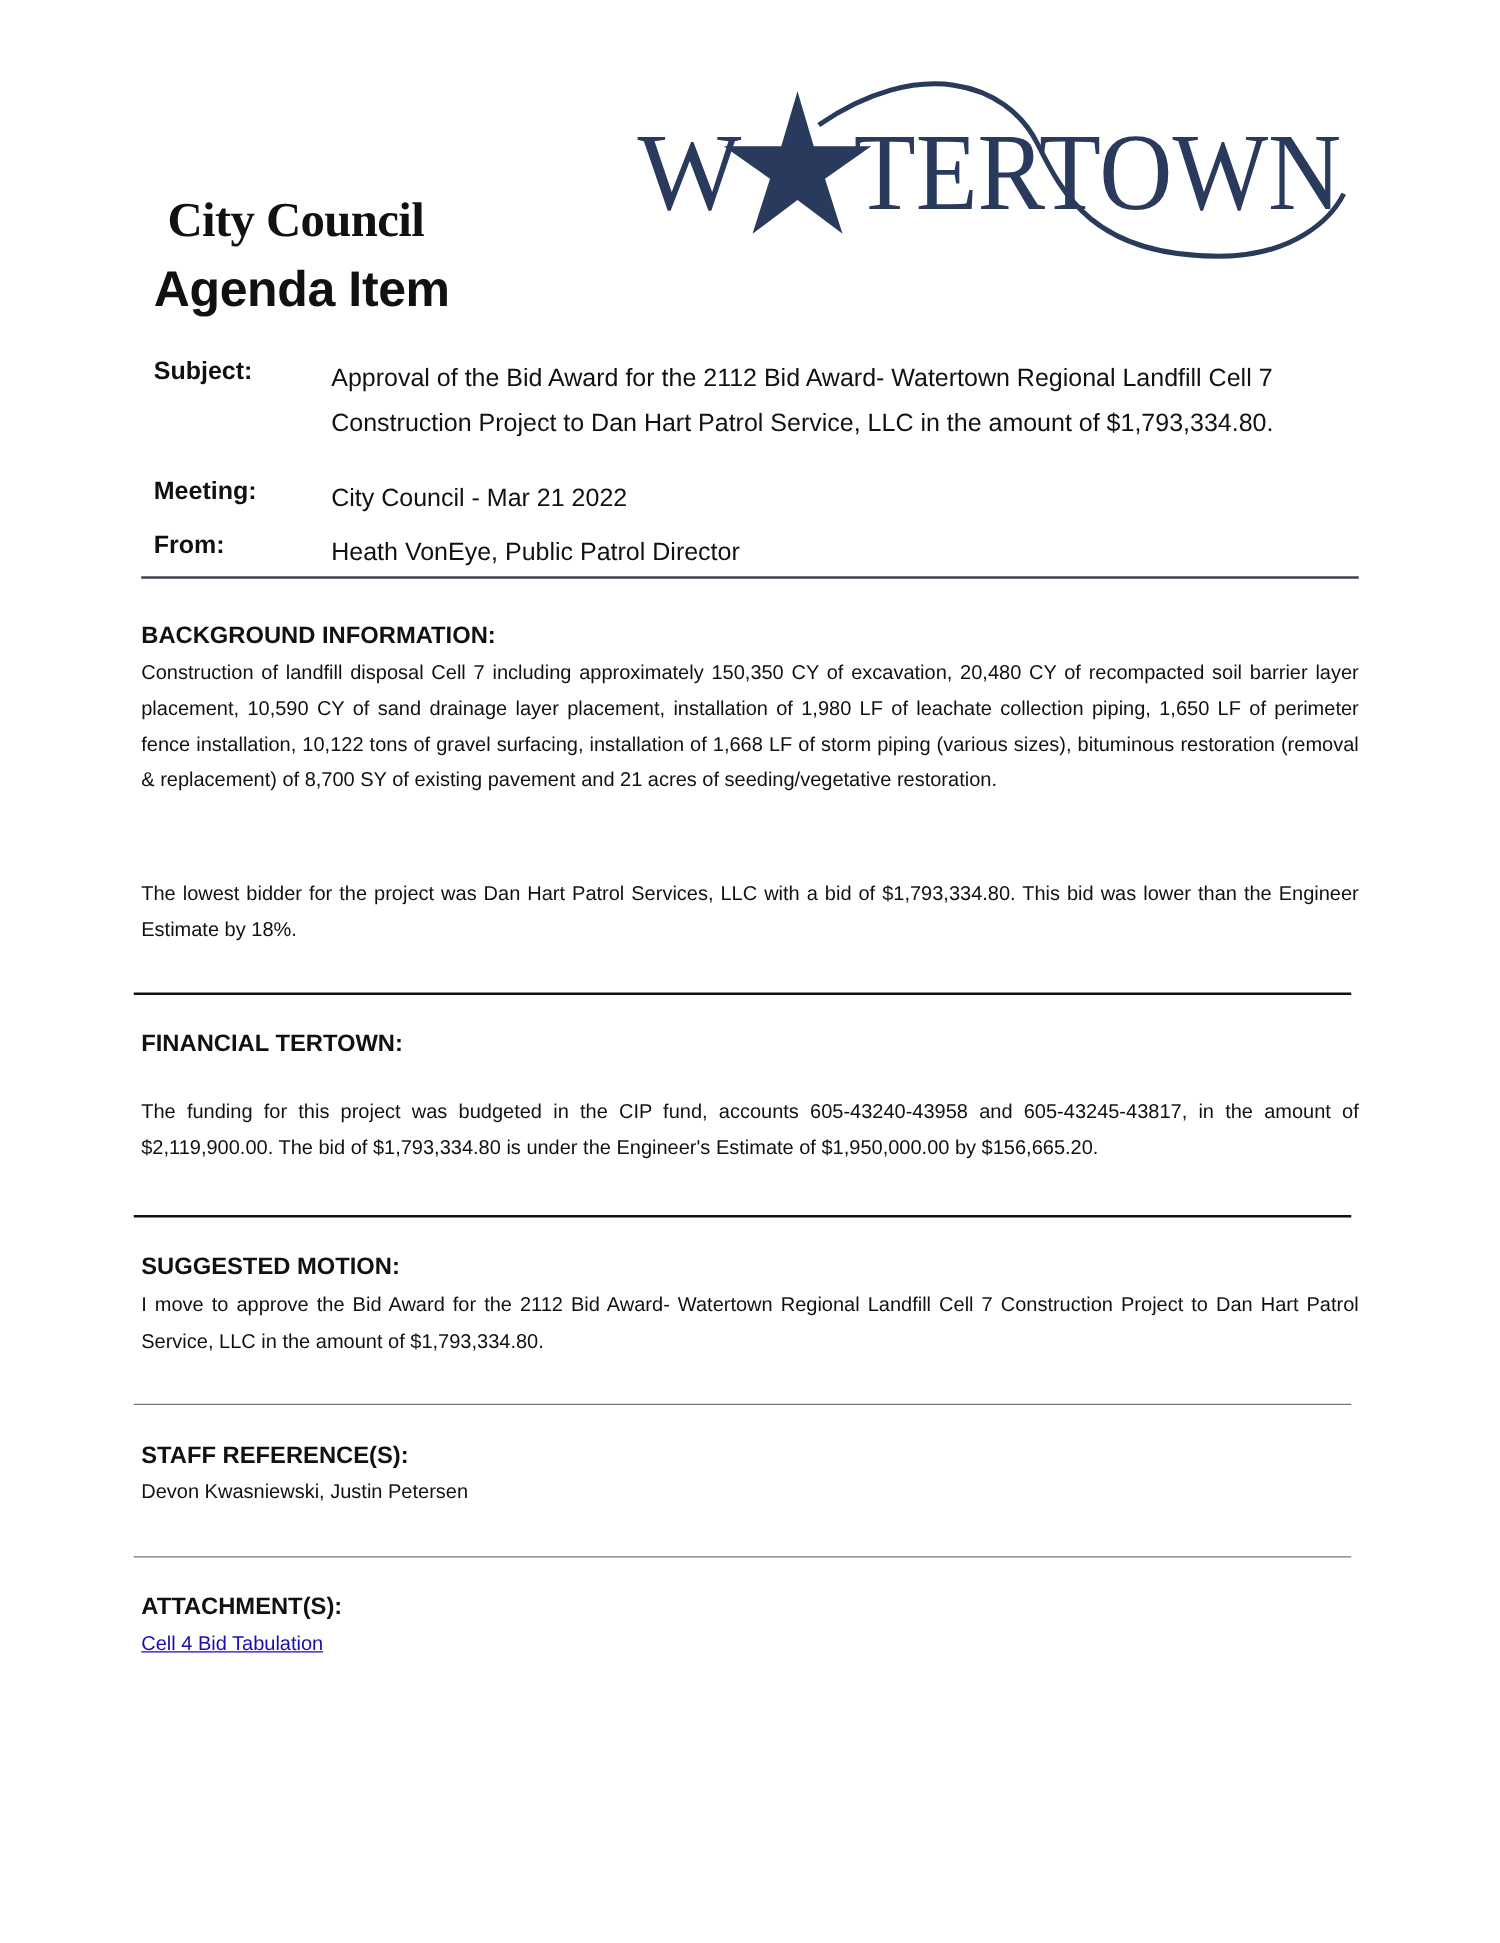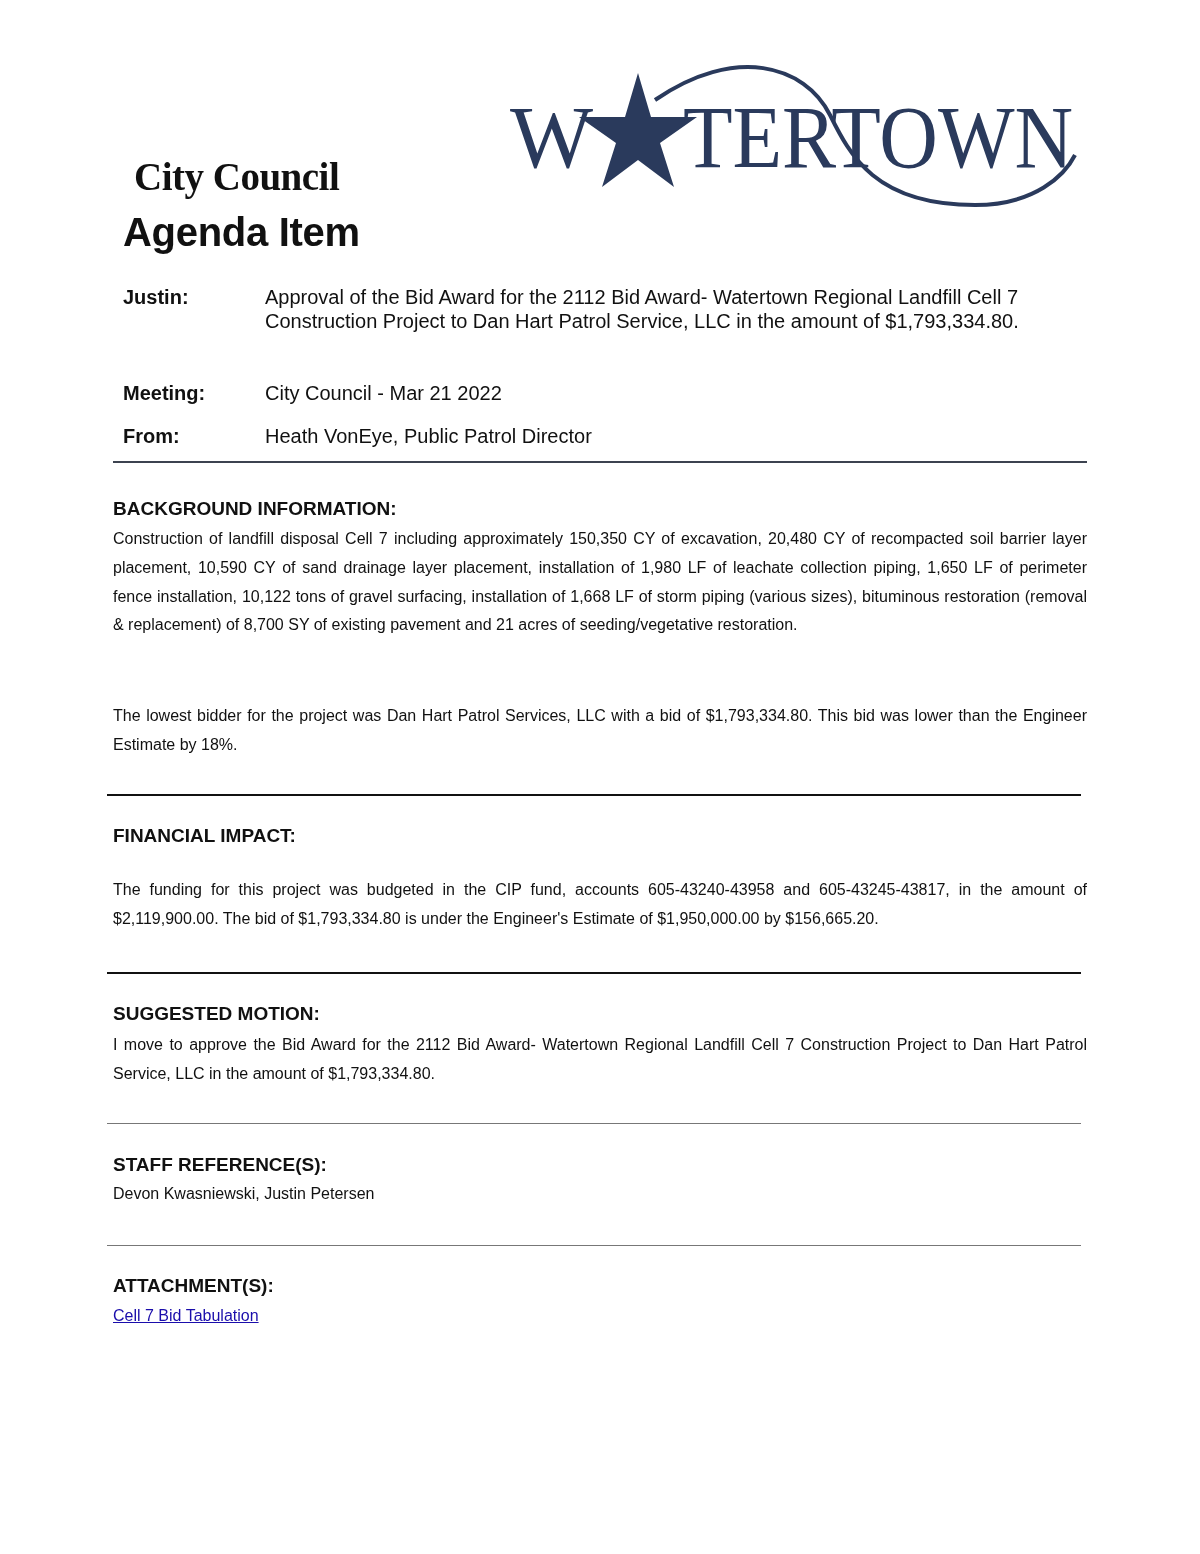--- a/index.html
+++ b/index.html
@@ -2,65 +2,65 @@
 <html><head>
 <meta charset="utf-8">
 <style>
   html, body { margin: 0; padding: 0; background: #ffffff; }
   body { width: 1200px; height: 1554px; position: relative; font-family: "Liberation Sans", sans-serif; color: #111; overflow: hidden; }
   .abs { position: absolute; }
   .title1 { left: 134px; top: 154px; font-size: 39px; font-weight: bold; letter-spacing: -0.5px; font-family: Liberation Serif, serif; }
   .title2 { left: 123px; top: 210px; font-size: 40px; font-weight: bold; letter-spacing: -0.3px; }
   .logo { left: 505px; top: 55px; width: 580px; height: 160px; }
   .meta-label { font-size: 20px; font-weight: bold; left: 123px; }
-  .meta-value { font-size: 20px; left: 265px; width: 820px; line-height: 24px; }
+  .meta-value { font-size: 20px; left: 265px; width: 820px; line-height: 36px; }
   .rule { left: 113px; height: 0; }
   .heading { left: 113px; font-size: 19px; font-weight: bold; }
   .para { left: 113px; width: 974px; font-size: 16px; line-height: 28.8px; text-align: justify; }
   .link { color: #1a0dab; text-decoration: underline; cursor: pointer; }
 </style>
 </head>
 <body>
 
 <div class="abs logo">
   <svg width="580" height="160" viewBox="0 0 580 160">
     <path d="M150 45 C 230 -10, 300 10, 325 60 C 345 100, 370 150, 470 150 C 530 150, 560 120, 570 100" fill="none" stroke="#2a3a5c" stroke-width="4"></path>
     <text x="5" y="112" font-family="Liberation Serif, serif" font-size="88" fill="#2a3a5c">W</text>
     <polygon points="133,18 146,62 192,62 155,88 169,132 133,105 97,132 111,88 74,62 120,62" fill="#2a3a5c"></polygon>
     <text x="178" y="112" font-family="Liberation Serif, serif" font-size="88" fill="#2a3a5c" textLength="390" lengthAdjust="spacingAndGlyphs">TERTOWN</text>
   </svg>
 </div>
 
 <div class="abs title1">City Council</div>
 <div class="abs title2">Agenda Item</div>
 
-<div class="abs meta-label" style="top:286px">Justin:</div>
+<div class="abs meta-label" style="top:286px">Subject:</div>
 <div class="abs meta-value" style="top:285px">Approval of the Bid Award for the 2112 Bid Award- Watertown Regional Landfill Cell 7 Construction Project to Dan Hart Patrol Service, LLC in the amount of $1,793,334.80.</div>
 <div class="abs meta-label" style="top:382px">Meeting:</div>
 <div class="abs meta-value" style="top:381px">City Council - Mar 21 2022</div>
 <div class="abs meta-label" style="top:425px">From:</div>
 <div class="abs meta-value" style="top:424px">Heath VonEye, Public Patrol Director</div>
 
 <div class="abs rule" style="top:461px; width:974px; border-top:2px solid #3c4350;"></div>
 
 <div class="abs heading" style="top:498px">BACKGROUND INFORMATION:</div>
 <div class="abs para" style="top:525px">Construction of landfill disposal Cell 7 including approximately 150,350 CY of excavation, 20,480 CY of recompacted soil barrier layer placement, 10,590 CY of sand drainage layer placement, installation of 1,980 LF of leachate collection piping, 1,650 LF of perimeter fence installation, 10,122 tons of gravel surfacing, installation of 1,668 LF of storm piping (various sizes), bituminous restoration (removal &amp; replacement) of 8,700 SY of existing pavement and 21 acres of seeding/vegetative restoration.</div>
 <div class="abs para" style="top:702px">The lowest bidder for the project was Dan Hart Patrol Services, LLC with a bid of $1,793,334.80. This bid was lower than the Engineer Estimate by 18%.</div>
 
 <div class="abs rule" style="left:107px; top:794px; width:974px; border-top:2px solid #111;"></div>
 
-<div class="abs heading" style="top:825px">FINANCIAL IMPACT:</div>
+<div class="abs heading" style="top:825px">FINANCIAL TERTOWN:</div>
 <div class="abs para" style="top:876px">The funding for this project was budgeted in the CIP fund, accounts 605-43240-43958 and 605-43245-43817, in the amount of $2,119,900.00. The bid of $1,793,334.80 is under the Engineer's Estimate of $1,950,000.00 by $156,665.20.</div>
 
 <div class="abs rule" style="left:107px; top:972px; width:974px; border-top:2px solid #111;"></div>
 
 <div class="abs heading" style="top:1003px">SUGGESTED MOTION:</div>
 <div class="abs para" style="top:1031px">I move to approve the Bid Award for the 2112 Bid Award- Watertown Regional Landfill Cell 7 Construction Project to Dan Hart Patrol Service, LLC in the amount of $1,793,334.80.</div>
 
 <div class="abs rule" style="left:107px; top:1123px; width:974px; border-top:1px solid #777;"></div>
 
 <div class="abs heading" style="top:1154px">STAFF REFERENCE(S):</div>
 <div class="abs para" style="top:1180px">Devon Kwasniewski, Justin Petersen</div>
 
 <div class="abs rule" style="left:107px; top:1245px; width:974px; border-top:1px solid #777;"></div>
 
 <div class="abs heading" style="top:1275px">ATTACHMENT(S):</div>
-<a class="abs para link" style="top:1302px; width:auto;">Cell 7 Bid Tabulation</a>
+<a class="abs para link" style="top:1302px; width:auto;">Cell 4 Bid Tabulation</a>
 
 </body></html>

